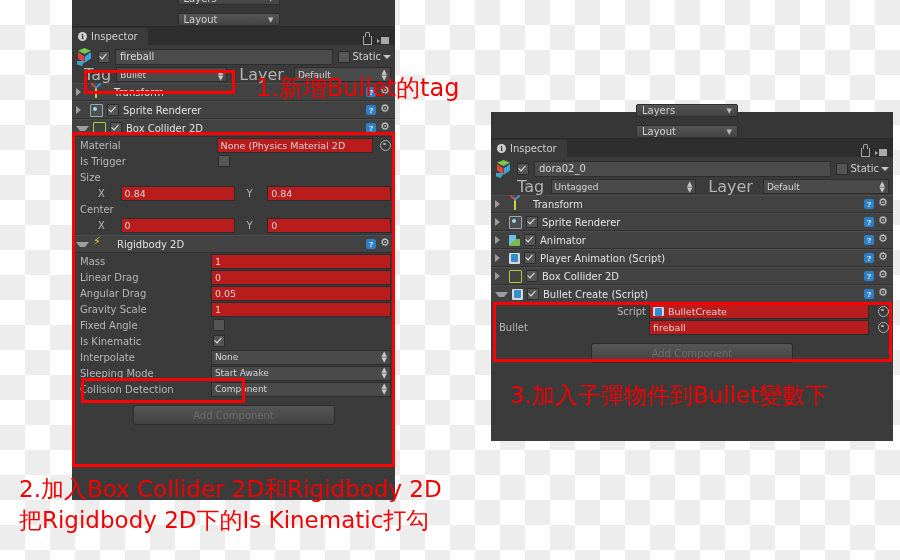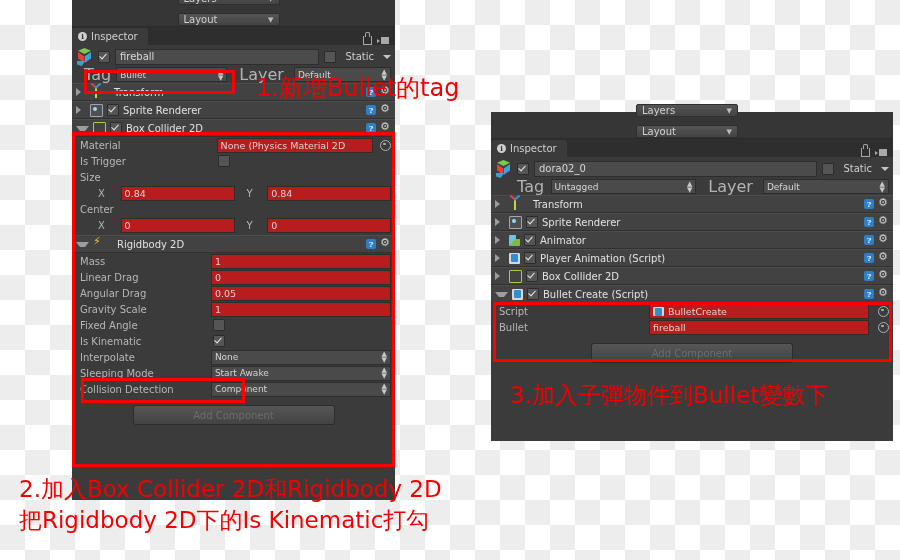--- a/index.html
+++ b/index.html
@@ -42,21 +42,21 @@
   .cube-icon .l{position:absolute;left:2px;top:4px;width:6.5px;height:11px;background:#e0433a;
     clip-path:polygon(0 0,100% 42%,100% 100%,0 58%);}
   .cube-icon .r{position:absolute;left:8.5px;top:4px;width:6.5px;height:11px;background:#3aa3e0;
     clip-path:polygon(0 42%,100% 0,100% 58%,0 100%);}
   .cube-icon .s{position:absolute;left:1px;top:13px;width:8px;height:5px;background:#39b0d8;
     clip-path:polygon(0 0,100% 0,60% 100%,0 70%);opacity:.9;}
   .chk{width:10px;height:10px;background:#555;border:1px solid #2c2c2c;border-radius:1px;position:relative;flex:0 0 10px;}
   .chk.on:after{content:"";position:absolute;left:2px;top:0px;width:3px;height:6px;border:solid #e6e6e6;border-width:0 1.6px 1.6px 0;transform:rotate(42deg);}
   .namefield{flex:1;height:14px;background:#4b4b4b;border:1px solid #2d2d2d;color:#d8d8d8;font-size:10px;
              display:flex;align-items:center;padding:0 4px;}
-  .static-wrap{display:flex;align-items:center;gap:9px;color:#cfcfcf;font-size:10px;}
+  .static-wrap{display:flex;align-items:center;gap:2px;color:#cfcfcf;font-size:10px;}
   .tri-down{width:0;height:0;border-left:4px solid transparent;border-right:4px solid transparent;border-top:4px solid #c6c6c6;}
 
   .tag-row{display:flex;align-items:center;height:17px;padding:0 4px;gap:4px;}
   .lbl{color:#b4b4b4;font-size:16px;}
   .popup{height:13px;background:#4a4a4a;border:1px solid #2d2d2d;display:flex;align-items:center;
          justify-content:space-between;padding:0 3px;color:#d5d5d5;font-size:9px;}
   .updown{font-size:7px;line-height:6px;color:#c9c9c9;text-align:center;}
 
   
   .comp-head{display:flex;align-items:center;height:16px;gap:4px;padding:0 4px;
@@ -402,21 +402,21 @@
     <span class="foldout open"></span>
     <span class="ico-script"></span>
     <span class="chk on"></span>
     <span class="comp-title">Bullet Create (Script)</span>
     <span class="comp-right">
       <span class="help-ico">?</span>
         <span class="gear-ico"></span>
     </span>
   </div>
   <div class="prop-row">
-    <span class="prop-label" style="width:147px;">Script</span>
+    <span class="prop-label" style="width:147px;text-align:right;">Script</span>
     <span class="field" style="width:212px;">
       <span class="ico-script" style="width:9px;height:9px;margin-right:4px;"></span>
       <span>BulletCreate</span>
     </span>
     <span class="radio-o" style="margin-left:6px;"></span>
   </div>
   <div class="prop-row">
     <span class="prop-label" style="width:147px;">Bullet</span>
     <span class="field" style="width:212px;">fireball</span>
     <span class="radio-o" style="margin-left:6px;"></span>

